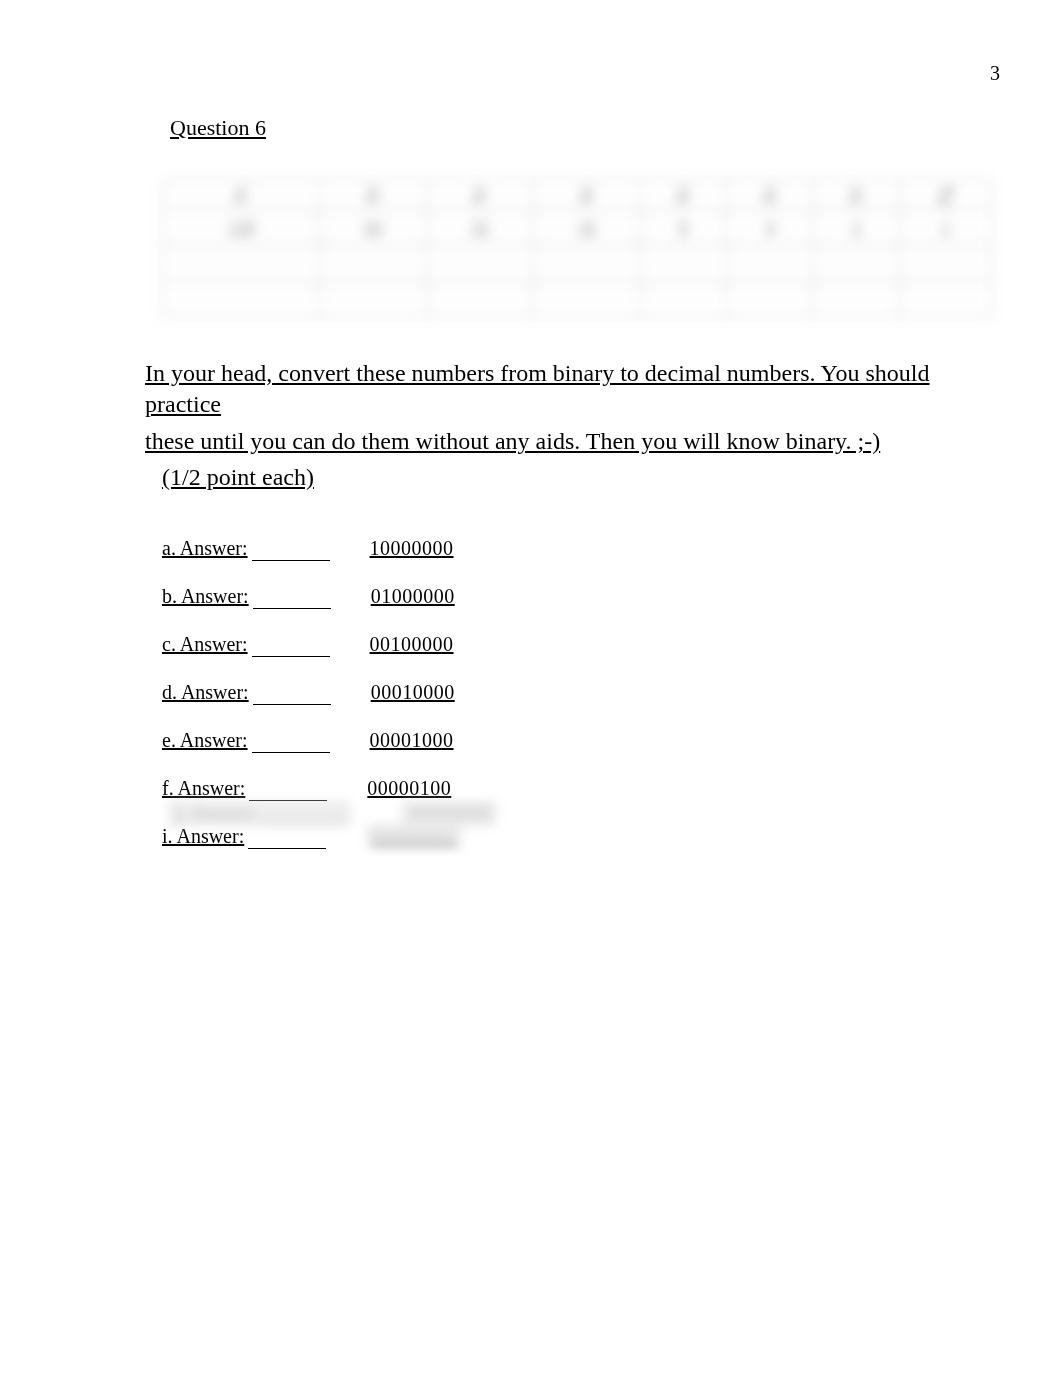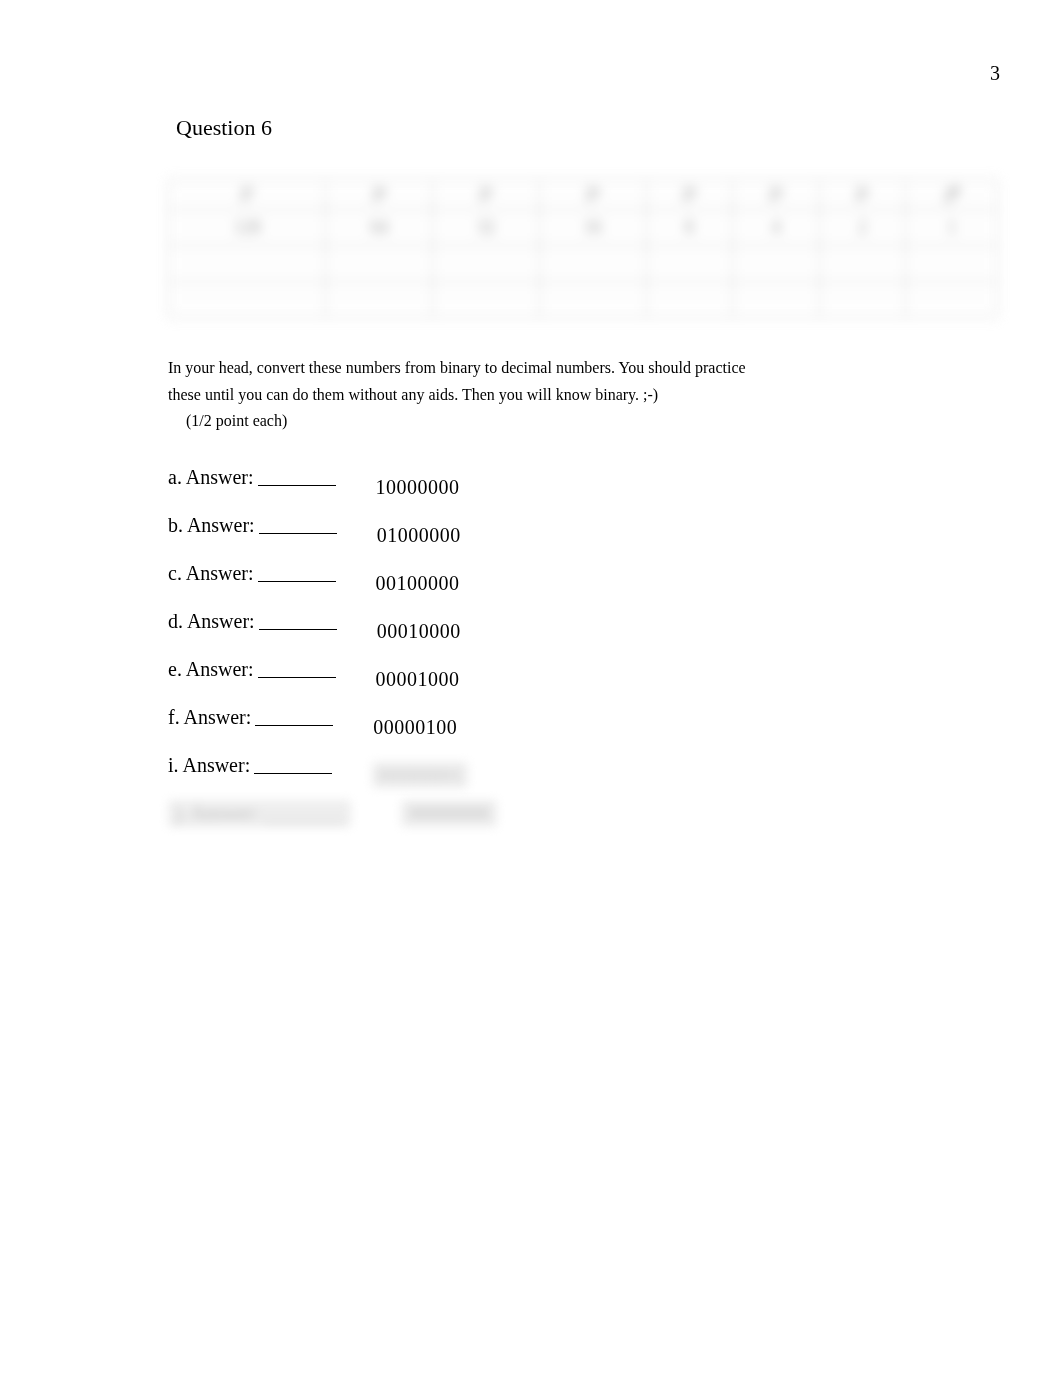--- a/index.html
+++ b/index.html
@@ -17,22 +17,23 @@
     }
     .page-number {
       position: absolute;
       top: 62px;
       right: 62px;
       font-size: 20px;
     }
     .content {
       position: absolute;
       top: 115px;
-      left: 138px;
+      left: 132px;
       width: 870px;
+      text-decoration: underline;
     }
     .question-header {
       display: flex;
       align-items: center;
       gap: 30px;
       margin-bottom: 38px;
     }
     .bullet-icon {
       font-family: Arial, sans-serif;
       font-size: 18px;
@@ -58,38 +59,38 @@
       text-align: center;
       font-size: 18px;
       color: #555;
       background: #fdfdfd;
     }
     table tr:first-child td {
       height: 30px;
       font-weight: bold;
     }
     .instruction {
-      margin-left: 30px;
-      font-size: 16px;
+      margin-left: 13px;
+      font-size: 24px;
       line-height: 1.3;
       margin-bottom: 6px;
     }
     .points {
-      margin-left: 48px;
-      font-size: 16px;
+      margin-left: 30px;
+      font-size: 24px;
       margin-bottom: 24px;
     }
     .answers {
       margin-left: 30px;
       font-size: 20px;
       line-height: 1.3;
     }
     .answer-row {
       display: flex;
-      align-items: center;
+      align-items: flex-end;
       margin-bottom: 2px;
     }
     .answer-label {
       white-space: pre;
     }
     .answer-blank {
       display: inline-block;
       border-bottom: 1px solid #000;
       width: 78px;
       height: 18px;

